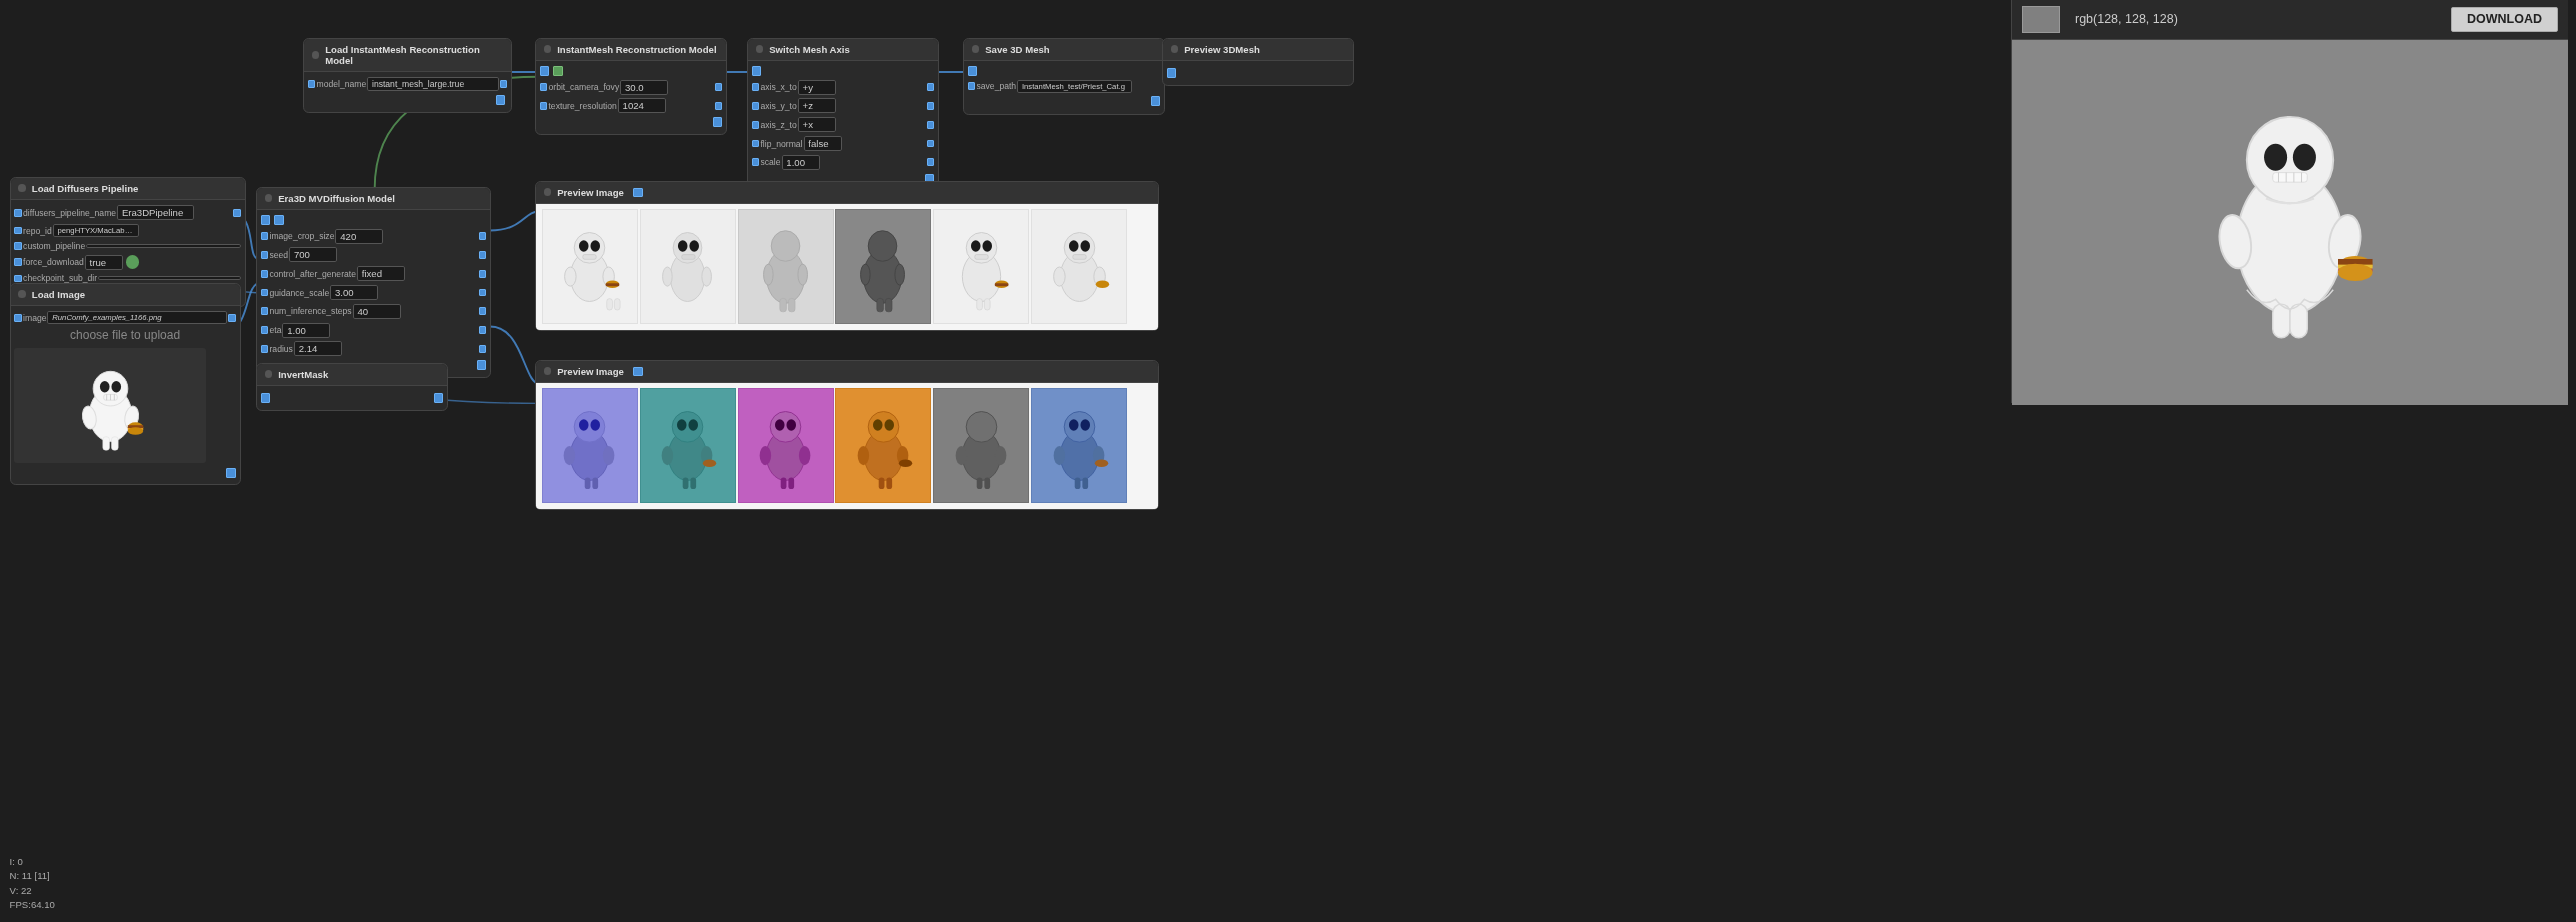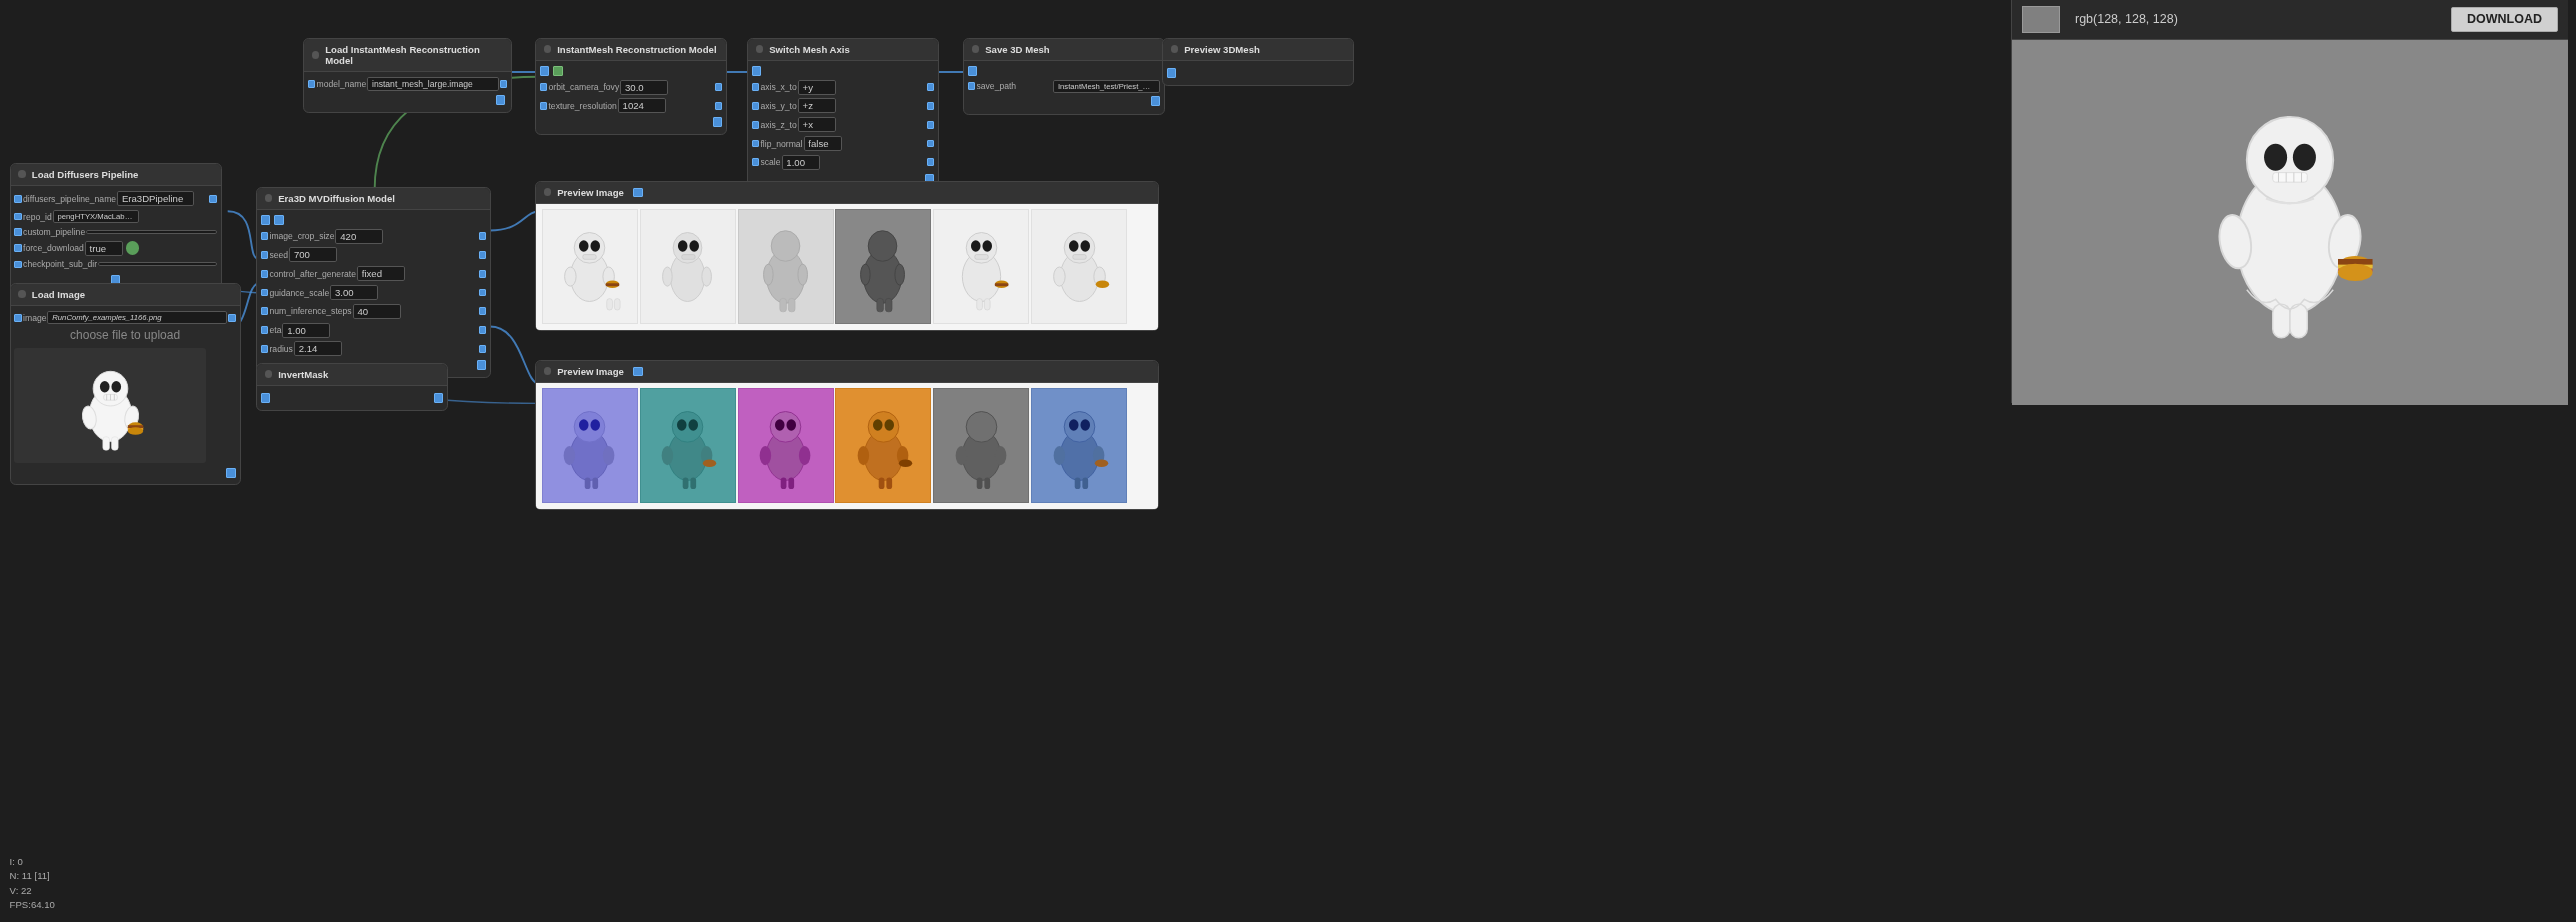--- a/index.html
+++ b/index.html
@@ -157,21 +157,21 @@
 
     <path d="M 748 75 C 768 75, 772 75, 782 75" stroke="#4a90d9" stroke-width="2" fill="none" opacity="0.8"></path>
 
     <path d="M 966 75 C 990 75, 995 75, 1007 75" stroke="#4a90d9" stroke-width="2" fill="none" opacity="0.8"></path>
 
     <path d="M 1185 75 C 1200 75, 1205 75, 1212 75" stroke="#4a90d9" stroke-width="2" fill="none" opacity="0.8"></path>
 
     <path d="M 390 197 C 390 100, 480 80, 562 80" stroke="#5a9e5a" stroke-width="2" fill="none" opacity="0.8"></path>
   </svg>
 
-  <div class="node" style="left:9.6px; top:163px; width:212px;">
+  <div class="node" style="left:9.6px; top:177px; width:236px;">
     <div class="node-header">
       <div class="node-dot"></div>
       <span>Load Diffusers Pipeline</span>
     </div>
     <div class="node-body">
       <div class="connector-row">
         <div class="left-port port-blue"></div>
         <span style="font-size:8.6px;color:#aaa;">diffusers_pipeline_name</span>
         <span class="value-field" style="max-width:77px;overflow:hidden;text-overflow:ellipsis;white-space:nowrap;">Era3DPipeline</span>
         <div class="right-port" style="background:#4a90d9;border-color:#6ab0f5;"></div>
@@ -257,21 +257,21 @@
 
   <div class="node" style="left:303px; top:38px; width:209px;">
     <div class="node-header">
       <div class="node-dot"></div>
       <span>Load InstantMesh Reconstruction Model</span>
     </div>
     <div class="node-body">
       <div class="connector-row">
         <div class="left-port port-blue"></div>
         <span style="font-size:8.6px;color:#aaa;">model_name</span>
-        <span class="value-field" style="font-size:8.6px;">instant_mesh_large.image</span>
+        <span class="value-field" style="font-size:8.6px;">instant_mesh_large.true</span>
         <div class="right-port port-blue"></div>
       </div>
 
       <div style="display:flex;justify-content:flex-end;padding:1.9px 5.8px 3.8px;">
         <div style="width:9.6px;height:9.6px;background:#4a90d9;border:1px solid #6ab0f5;border-radius:1px;"></div>
       </div>
     </div>
   </div>
 
   <div class="node" style="left:256px; top:187px; width:235px;">
@@ -426,21 +426,21 @@
       <div class="node-dot"></div>
       <span>Save 3D Mesh</span>
     </div>
     <div class="node-body">
       <div style="display:flex;gap:3.8px;padding:1.9px 3.8px;">
         <div style="width:9.6px;height:9.6px;background:#4a90d9;border:1px solid #6ab0f5;border-radius:1px;"></div>
       </div>
       <div class="connector-row">
         <div class="left-port port-blue"></div>
         <span style="font-size:8.6px;color:#aaa;">save_path</span>
-        <span class="value-field" style="font-size:7.7px;max-width:115px;overflow:hidden;text-overflow:ellipsis;white-space:nowrap;margin-left:36px;">InstantMesh_test/Priest_Cat.g</span>
+        <span class="value-field" style="font-size:7.7px;max-width:115px;overflow:hidden;text-overflow:ellipsis;white-space:nowrap;">InstantMesh_test/Priest_Cat.g</span>
       </div>
       <div style="display:flex;justify-content:flex-end;padding:1.9px 3.8px 3.8px;">
         <div style="width:9.6px;height:9.6px;background:#4a90d9;border:1px solid #6ab0f5;border-radius:1px;"></div>
       </div>
     </div>
   </div>
 
   <div class="node" style="left:1162px; top:38px; width:115px;">
     <div class="node-header">
       <div class="node-dot"></div>

